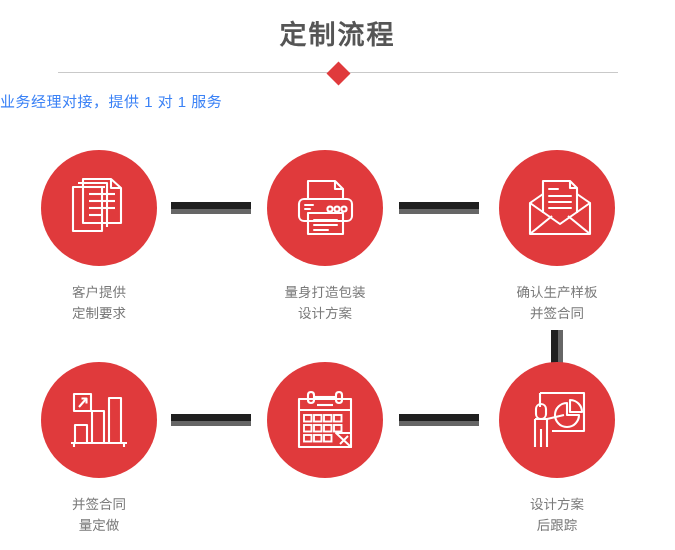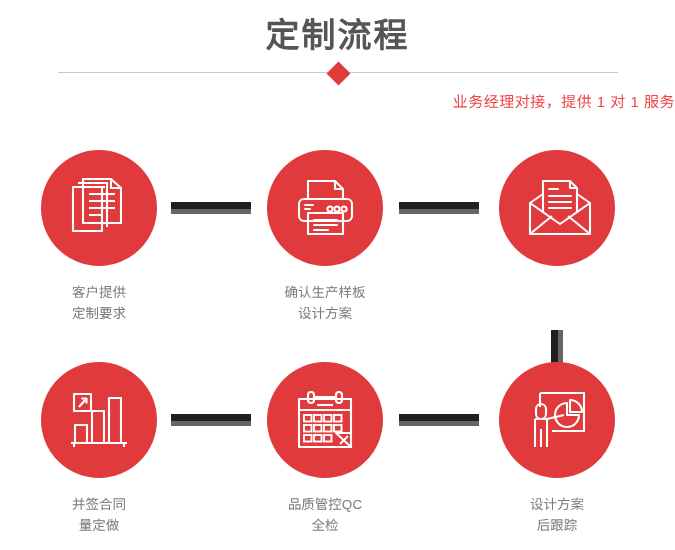--- a/index.html
+++ b/index.html
@@ -22,21 +22,21 @@
     top: 0;
     width: 675px;
     height: 140px;
   }
   .page-title {
     position: absolute;
     left: 0;
     top: 16px;
     width: 675px;
     text-align: center;
-    font-size: 34px;
+    font-size: 27px;
     font-weight: bold;
     color: #555555;
     letter-spacing: 2px;
     line-height: 38px;
   }
   .divider-wrap {
     position: absolute;
     left: 58px;
     top: 72px;
     width: 560px;
@@ -59,23 +59,23 @@
     margin-left: -8.5px;
     margin-top: -8.5px;
     background: #e03a3c;
     transform: rotate(45deg);
   }
   .subtitle {
     position: absolute;
     left: 0;
     top: 90px;
     width: 675px;
-    text-align: right;
+    text-align: left;
     font-size: 15px;
-    color: #ef4444;
+    color: #3b82f6;
     line-height: 24px;
     letter-spacing: 0.5px;
   }
 
   
   .flow {
     position: absolute;
     left: 0;
     top: 140px;
     width: 675px;
@@ -242,21 +242,21 @@
           <line x1="24" y1="52" x2="47" y2="52"></line>
           <line x1="24" y1="57" x2="38" y2="57"></line>
         </g>
         <g fill="none" stroke="#ffffff" stroke-width="2">
           <circle cx="40" cy="36" r="2.6"></circle>
           <circle cx="47" cy="36" r="2.6"></circle>
           <circle cx="54" cy="36" r="2.6"></circle>
         </g>
       </svg>
     </div>
-    <div class="step-label">确认生产样板
+    <div class="step-label">量身打造包装
 设计方案</div>
   </div>
 
   <div class="step step-col-3 step-row-1">
     <div class="circle">
       <svg width="70" height="70" viewBox="0 0 70 70">
         <g fill="none" stroke="#ffffff" stroke-width="2.1" stroke-linejoin="round">
           <path d="M21 40 L21 8 H48 L55 15 L55 40"></path>
           <path d="M48 8 L48 15 L55 15"></path>
         </g>
@@ -268,20 +268,22 @@
         </g>
         <g fill="none" stroke="#ffffff" stroke-width="2.1" stroke-linejoin="round">
           <path d="M8 30 L8 61 H68 L68 30 L38 51 Z"></path>
           <path d="M8 30 L21 21"></path>
           <path d="M68 30 L55 21"></path>
           <path d="M8 61 L30 43"></path>
           <path d="M68 61 L46 43"></path>
         </g>
       </svg>
     </div>
+    <div class="step-label">确认生产样板
+并签合同</div>
   </div>
 
   <div class="step step-col-1 step-row-2">
     <div class="circle">
       <svg width="70" height="70" viewBox="0 0 70 70">
         <g fill="none" stroke="#ffffff" stroke-width="2.1" stroke-linejoin="round">
           <rect x="10" y="9" width="17" height="17"></rect>
           <path d="M15 22 L22 14"></path>
           <path d="M17.5 13.5 L22.5 13.5 L22.5 18.5"></path>
           <rect x="11" y="40" width="12" height="18"></rect>
@@ -320,22 +322,20 @@
           <rect x="14" y="50" width="7.5" height="6.5"></rect>
           <rect x="24" y="50" width="7.5" height="6.5"></rect>
           <rect x="34" y="50" width="7.5" height="6.5"></rect>
         </g>
         <g fill="none" stroke="#ffffff" stroke-width="2" stroke-linejoin="round">
           <path d="M46 48 L61 48 L61 62 Z"></path>
           <line x1="50" y1="59" x2="58" y2="51"></line>
         </g>
       </svg>
     </div>
-    <div class="step-label">品质管控QC
-全检</div>
   </div>
 
   <div class="step step-col-3 step-row-2">
     <div class="circle">
       <svg width="70" height="70" viewBox="0 0 70 70">
         <g fill="none" stroke="#ffffff" stroke-width="2.1" stroke-linejoin="round">
           <path d="M18 8 H62 V46 H30"></path>
           <line x1="18" y1="8" x2="18" y2="22"></line>
           <path d="M45 18 A12 12 0 1 0 57 30 L45 30 Z"></path>
           <path d="M48 15 L48 27 L60 27 A12 12 0 0 0 48 15 Z"></path>

